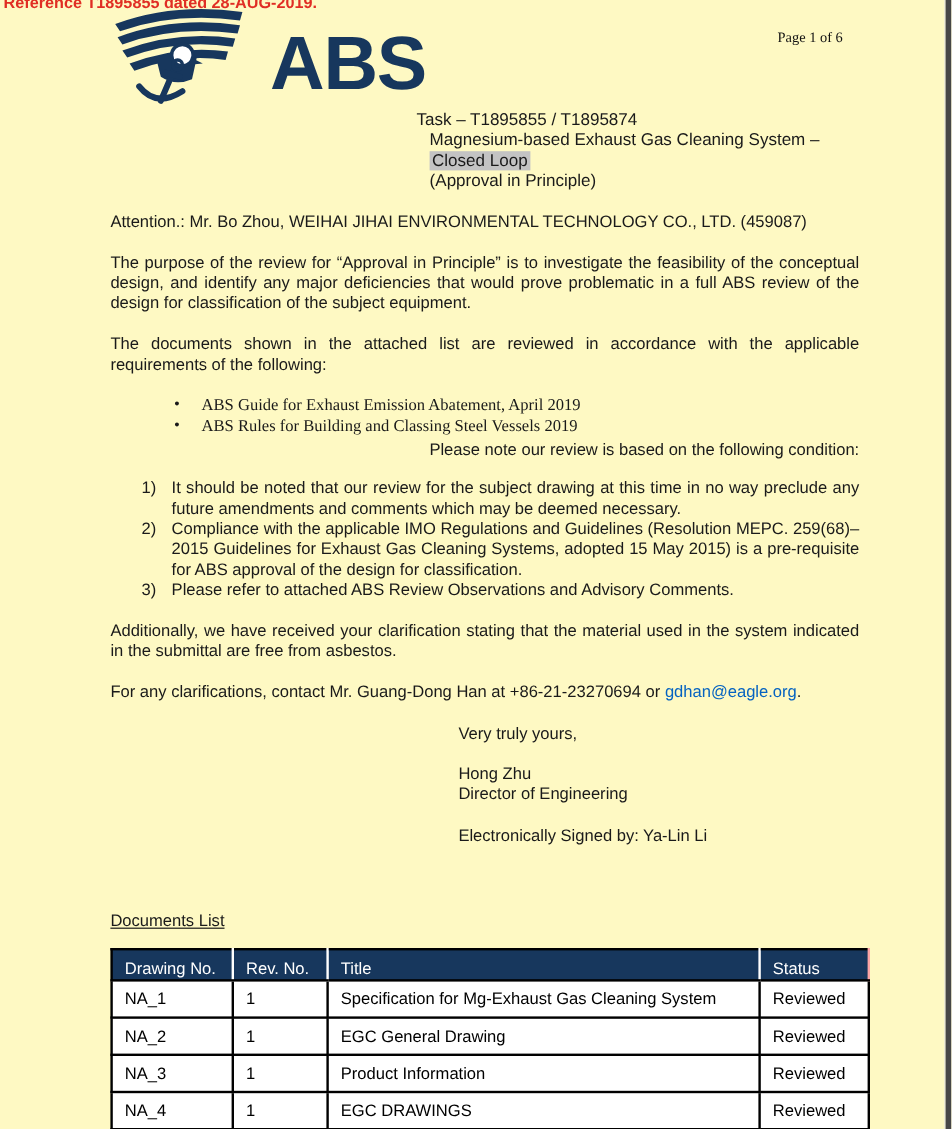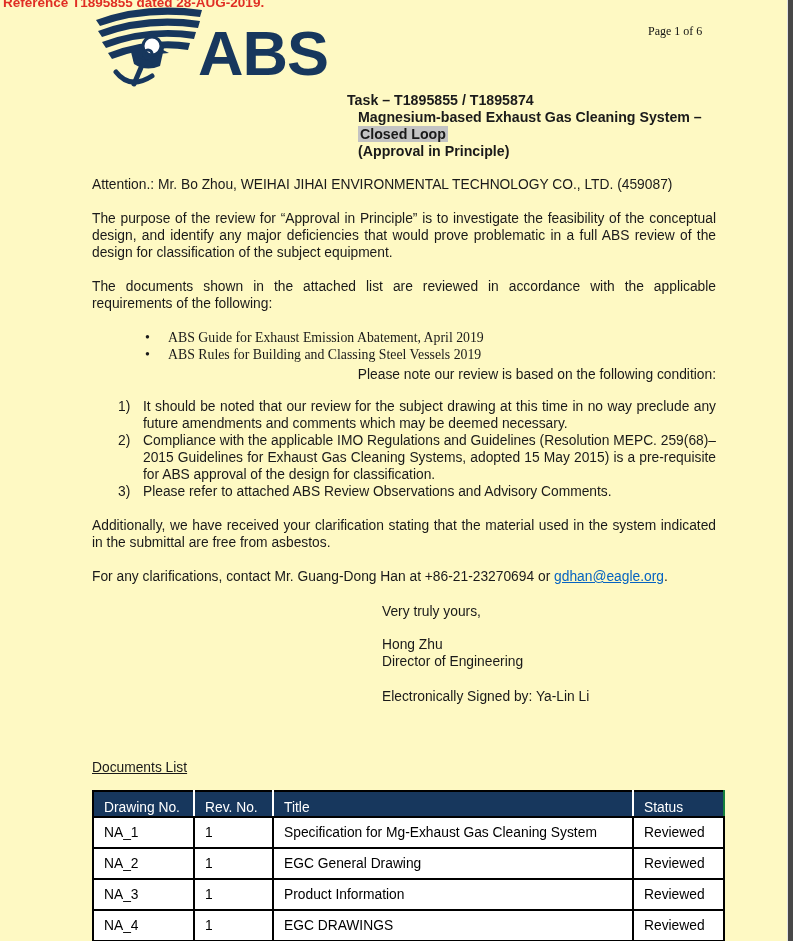--- a/index.html
+++ b/index.html
@@ -26,62 +26,62 @@
 
   
   .red-ref{
     position:absolute;top:-6px;left:3px;
     color:var(--red);
     font-size:13.5px;font-weight:700;
     white-space:nowrap;
   }
 
   
-  .logo{position:absolute;top:4px;left:90px;display:flex;align-items:flex-start;}
+  .logo{position:absolute;top:4px;left:90px;display:flex;align-items:flex-start;gap:27px;}
   .logo svg{display:block;}
   .logo-word{
     color:var(--navy);
     font-weight:800;
     font-size:63px;
     line-height:1;
     letter-spacing:-1px;
     margin-left:-10px;
     margin-top:18px;
   }
 
   .page-num{
     position:absolute;top:23px;left:648px;
     font-family:"Liberation Serif",serif;
     font-size:12px;color:#111;
   }
 
   .content{position:absolute;top:92px;left:92px;width:631px;}
 
-  .task{margin-left:255px;font-weight:700;font-size:14.2px;line-height:17px;}
+  .task{margin-left:255px;font-weight:400;font-size:14.2px;line-height:17px;}
   .task .t-ind{margin-left:11px;}
   .hl{background:var(--highlight);padding:0 2px;}
 
   .attention{margin-top:16px;white-space:nowrap;}
   .para{margin-top:17px;width:624px;text-align:justify;}
   .para-left{margin-top:3px;width:624px;text-align:right;}
 
   .bullets{margin-top:17px;}
   .bullet-item{position:relative;padding-left:76px;width:624px;font-family:Liberation Serif, serif;}
   .bullet-item::before{
     content:"\2022";
     position:absolute;left:53px;top:0;
     font-size:14px;
   }
 
   .conds{margin-top:15px;}
   .cond-item{position:relative;padding-left:51px;width:624px;text-align:justify;}
   .cond-num{position:absolute;left:26px;top:0;}
 
   .contact{margin-top:17px;width:624px;}
-  a.email{color:var(--link);text-decoration:underline;cursor:pointer;}
+  a.email{color:var(--link);cursor:pointer;}
 
   .closing{margin-left:290px;}
   .sal{margin-top:18px;}
   .signer{margin-top:16px;}
   .esign{margin-top:18px;}
 
   .doc-heading{margin-top:54px;text-decoration:underline;}
 
   table.doc-table{
     border-collapse:collapse;
@@ -97,21 +97,21 @@
     background:var(--navy);
     color:#fff;
     font-weight:400;
     text-align:left;
     padding:7px 10px 0 10px;
     border-top:2px solid #000;
     border-bottom:2px solid #000;
     border-right:2px solid #fff;
   }
   table.doc-table th:first-child{border-left:2px solid #000;}
-  table.doc-table th:last-child{border-right:2px solid #15803d;}
+  table.doc-table th:last-child{border-right:2px solid #fca5a5;}
   table.doc-table td{padding:6px 10px;background:#fff;margin-left:16px;}
   col.c1{width:101px;} col.c2{width:79px;} col.c3{width:360px;} col.c4{width:91px;}
 </style>
 </head>
 <body>
 
 <div class="page">
 
   <div class="red-ref">Reference T1895855 dated 28-AUG-2019.</div>
 

